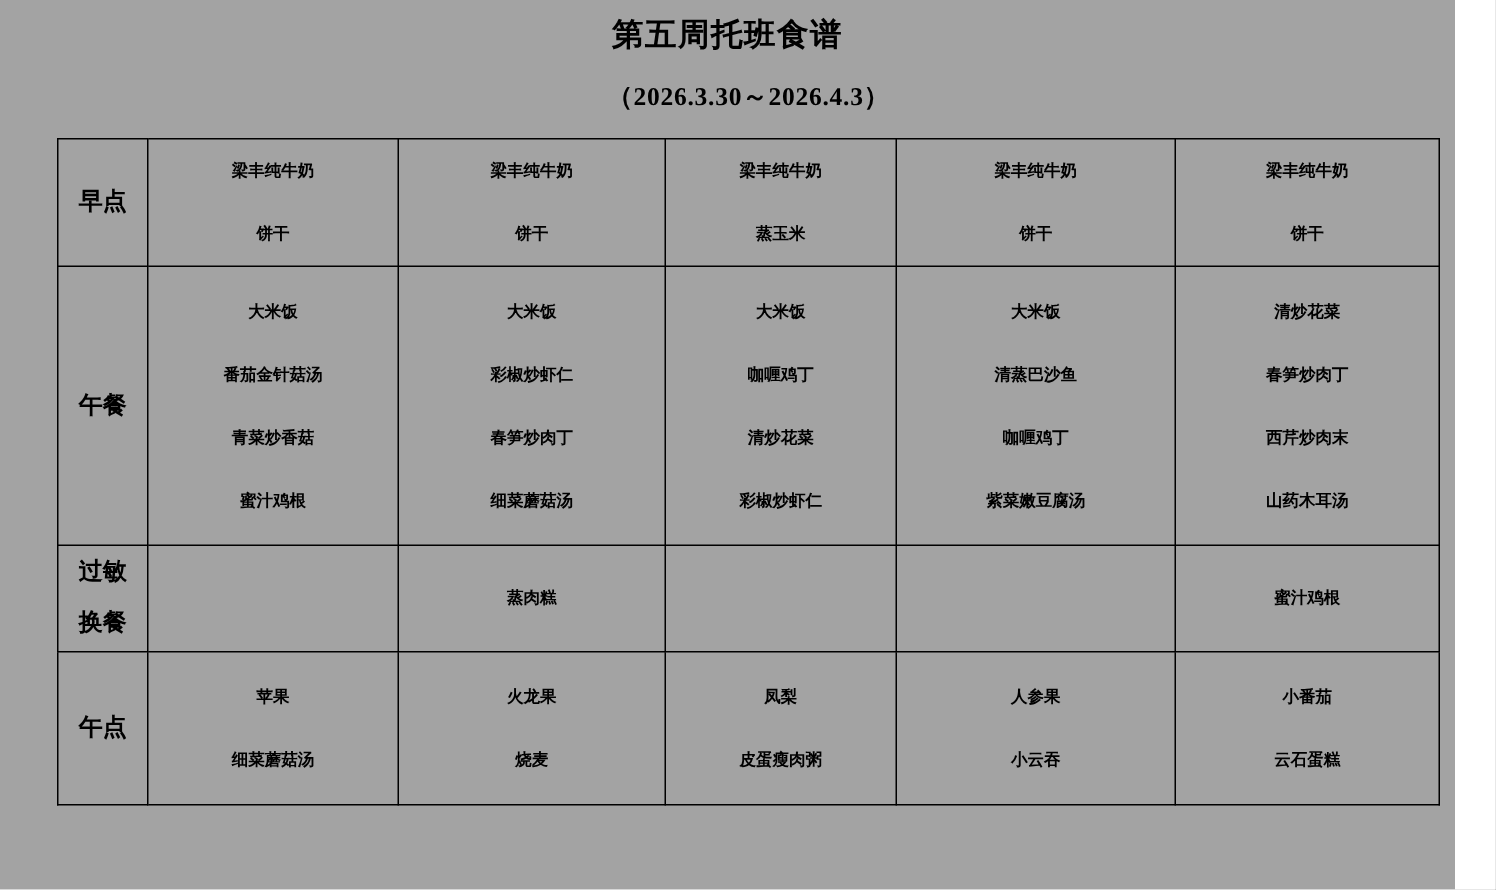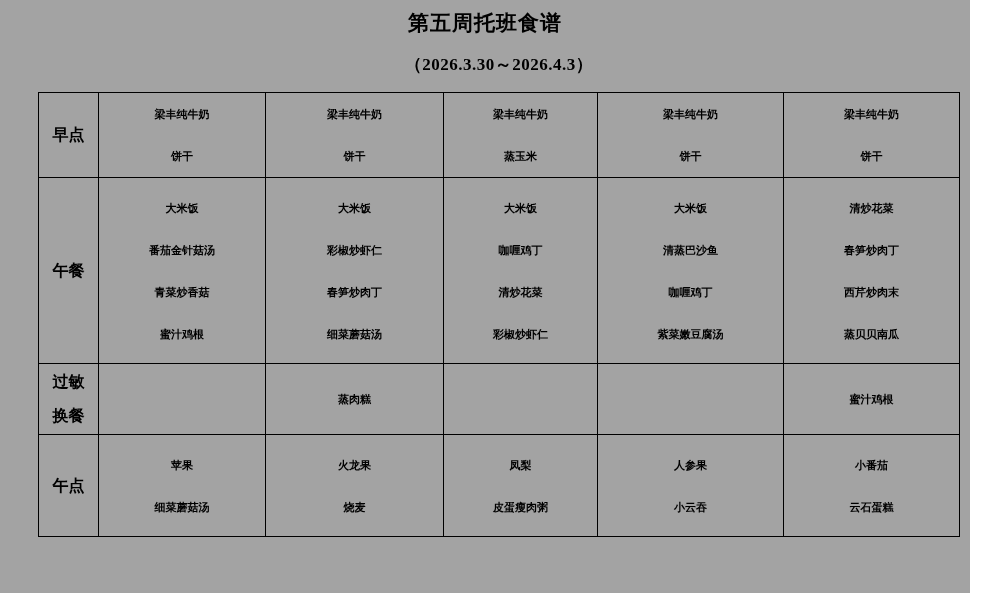--- a/index.html
+++ b/index.html
@@ -130,21 +130,21 @@
         <td>
           <div class="dish-line">大米饭</div>
           <div class="dish-line">清蒸巴沙鱼</div>
           <div class="dish-line">咖喱鸡丁</div>
           <div class="dish-line">紫菜嫩豆腐汤</div>
         </td>
         <td>
           <div class="dish-line">清炒花菜</div>
           <div class="dish-line">春笋炒肉丁</div>
           <div class="dish-line">西芹炒肉末</div>
-          <div class="dish-line">蒸贝贝南瓜</div>
+          <div class="dish-line">山药木耳汤</div>
         </td>
       </tr>
 
       <tr class="r-allergy">
         <th class="row-label">过敏
 换餐</th>
         <td></td>
         <td>
           <div class="dish-line">蒸肉糕</div>
         </td>

